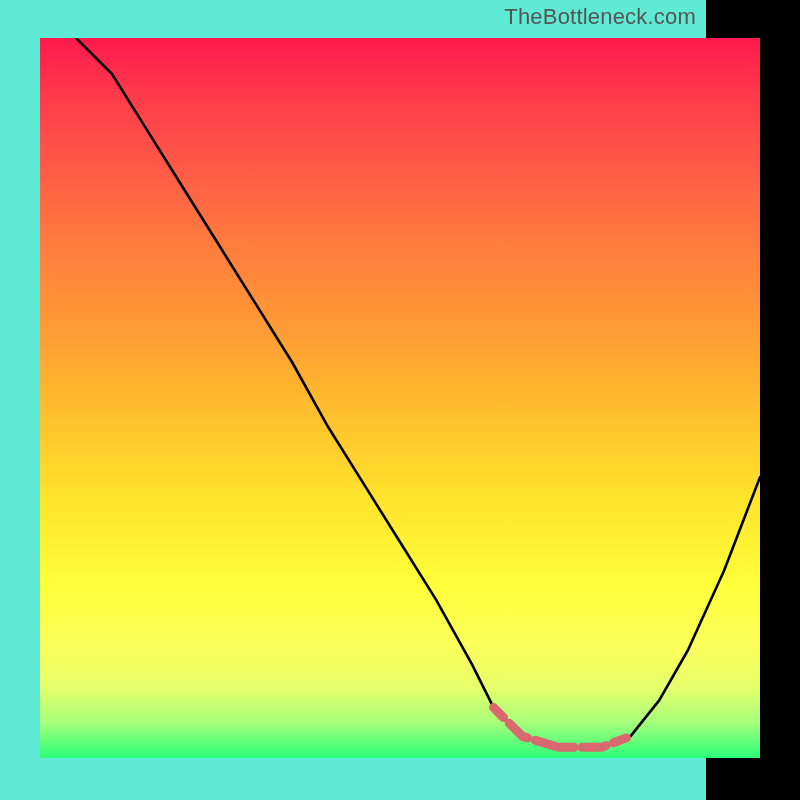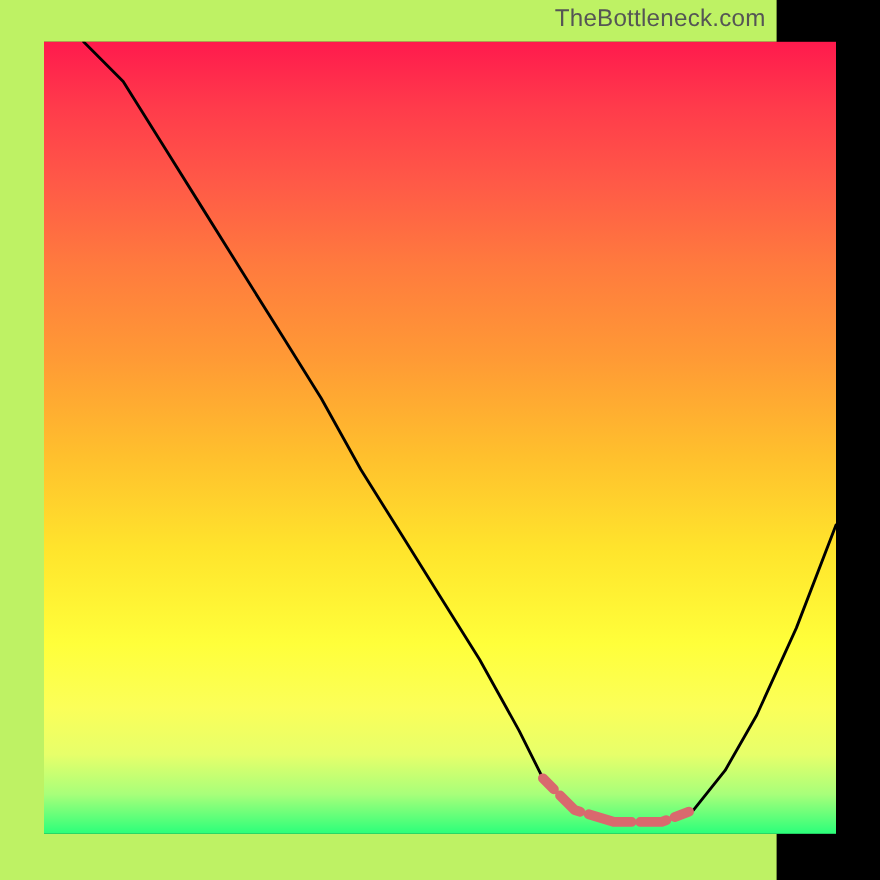--- a/index.html
+++ b/index.html
@@ -1,21 +1,21 @@
 <!DOCTYPE html>
 <html><head>
 <meta charset="utf-8">
 <style>
   * { margin: 0; padding: 0; box-sizing: border-box; }
   html, body { width: 800px; height: 800px; overflow: hidden; background: #000; }
   .container {
     position: relative;
     width: 706px;
     height: 800px;
-    background: #bef264;
+    background: #5eead4;
   }
   .watermark {
     position: absolute;
     top: 4px;
     right: 10px;
     font-family: Arial, Helvetica, sans-serif;
     font-size: 22px;
     font-weight: 500;
     color: #555;
     letter-spacing: 0.2px;

